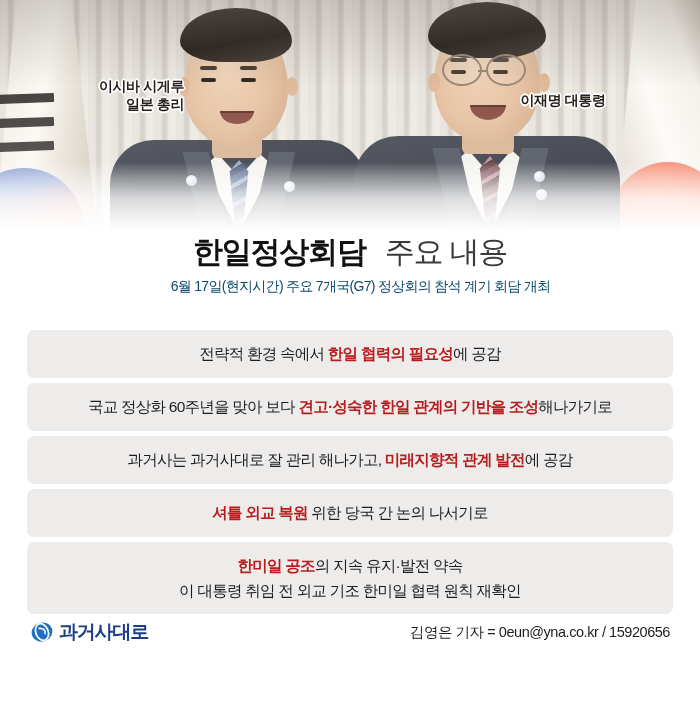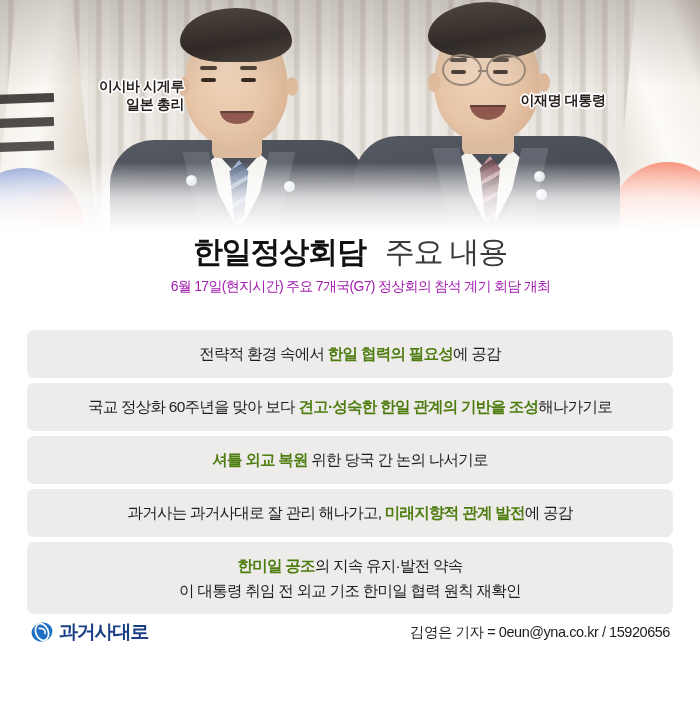--- a/index.html
+++ b/index.html
@@ -282,21 +282,21 @@
     white-space: nowrap;
   }
   .main-title .strong { font-weight: 700; color: #111111; }
   .main-title .light  { font-weight: 400; color: #3a3a3a; margin-left: 19px; }
 
   .subtitle {
     margin-top: 4px;
     font-size: 14px;
     line-height: 20px;
     letter-spacing: -0.7px;
-    color: #a21caf;
+    color: #0c4a6e;
     font-weight: 400;
     white-space: nowrap;
     padding-left: 21px;
   }
 
   
   .rows {
     position: absolute;
     left: 27px;
     top: 330px;
@@ -316,21 +316,21 @@
   .row-h1 { height: 48px; }
   .row-h2 { height: 72px; }
   .row-text {
     font-size: 15.5px;
     line-height: 1.62;
     letter-spacing: -0.75px;
     color: #1d1d1d;
     font-weight: 400;
     white-space: pre-line;
   }
-  .row-text b { font-weight: 700; color: #4d7c0f; margin-top: 40px; }
+  .row-text b { font-weight: 700; color: #b91c1c; margin-top: 40px; }
 
   
   .footer {
     position: absolute;
     left: 0; right: 0;
     top: 612px;
     height: 40px;
     padding: 0 30px;
     box-sizing: border-box;
     display: flex;
@@ -439,24 +439,24 @@
   </div>
 
   <div class="rows">
     <div class="row row-h1">
       <div class="row-text"><span>전략적 환경 속에서 </span><b>한일 협력의 필요성</b><span>에 공감</span></div>
     </div>
     <div class="row row-h1">
       <div class="row-text"><span>국교 정상화 60주년을 맞아 보다 </span><b>견고·성숙한 한일 관계의 기반을 조성</b><span>해나가기로</span></div>
     </div>
     <div class="row row-h1">
+      <div class="row-text"><span>과거사는 과거사대로 잘 관리 해나가고, </span><b>미래지향적 관계 발전</b><span>에 공감</span></div>
+    </div>
+    <div class="row row-h1">
       <div class="row-text"><b>셔틀 외교 복원</b><span> 위한 당국 간 논의 나서기로</span></div>
-    </div>
-    <div class="row row-h1">
-      <div class="row-text"><span>과거사는 과거사대로 잘 관리 해나가고, </span><b>미래지향적 관계 발전</b><span>에 공감</span></div>
     </div>
     <div class="row row-h2">
       <div class="row-text"><b>한미일 공조</b><span>의 지속 유지·발전 약속
 이 대통령 취임 전 외교 기조 한미일 협력 원칙 재확인</span></div>
     </div>
   </div>
 
   <div class="footer">
     <div class="brand">
       <svg class="brand-mark" width="24" height="24" viewBox="0 0 24 24">

